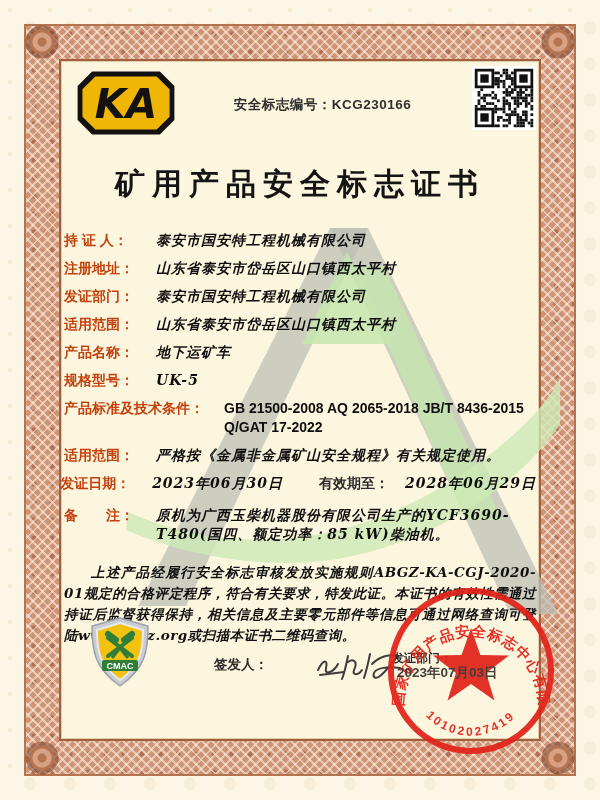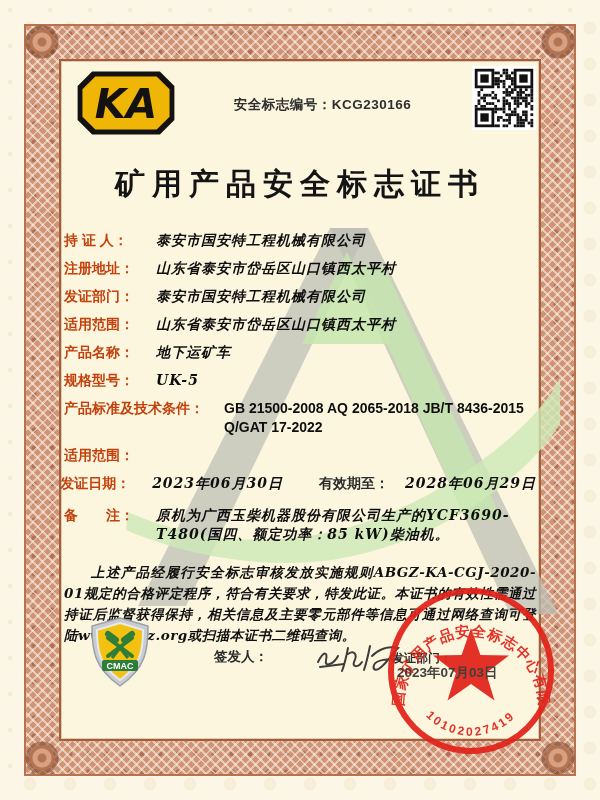--- a/index.html
+++ b/index.html
@@ -79,21 +79,21 @@
   .row.remark{margin-top:13px;}
 
   .statement{
     margin:18px 2px 0 2px;font-size:13.5px;line-height:21px;text-align:justify;
     font-family:"DejaVu Serif","Liberation Serif",serif;font-style:italic;font-weight:bold;
     color:#101010;text-indent:2em;letter-spacing:.5px;
   }
 
   .footer{position:absolute;left:0;right:0;top:548px;height:160px;}
   .cmac{position:absolute;left:24px;top:6px;}
-  .sign-line{position:absolute;left:152px;top:28px;display:flex;align-items:center;gap:40px;}
+  .sign-line{position:absolute;left:152px;top:36px;display:flex;align-items:center;gap:40px;}
   .sign-line .flabel{font-size:13.5px;font-weight:bold;color:#2b2b2b;}
   .signature{margin:0 6px;}
   .dept-label{position:absolute;left:330px;top:40px;font-size:12px;font-weight:bold;color:#2b2b2b;}
 
   .seal{position:absolute;left:321px;top:-27px;width:176px;height:176px;opacity:.93;}
 </style>
 </head>
 <body>
 
 <div class="paper-outer"></div>
@@ -315,20 +315,21 @@
     <div class="row">
       <span class="lbl">规格型号：</span>
       <span class="val">UK-5</span>
     </div>
     <div class="row standards">
       <span class="lbl">产品标准及技术条件：</span>
       <span class="val">GB 21500-2008 AQ 2065-2018 JB/T 8436-2015 Q/GAT 17-2022</span>
     </div>
     <div class="row">
       <span class="lbl">适用范围：</span>
+      <span class="val">严格按《金属非金属矿山安全规程》有关规定使用。</span>
     </div>
     <div class="row dates">
       <span class="lbl">发证日期：</span>
       <span class="val">2023年06月30日</span>
       <span class="lbl2">有效期至：</span>
       <span class="val">2028年06月29日</span>
     </div>
     <div class="row remark">
       <span class="lbl">备　　注：</span>
       <span class="val">原机为广西玉柴机器股份有限公司生产的YCF3690-T480(国四、额定功率：85 kW)柴油机。</span>

